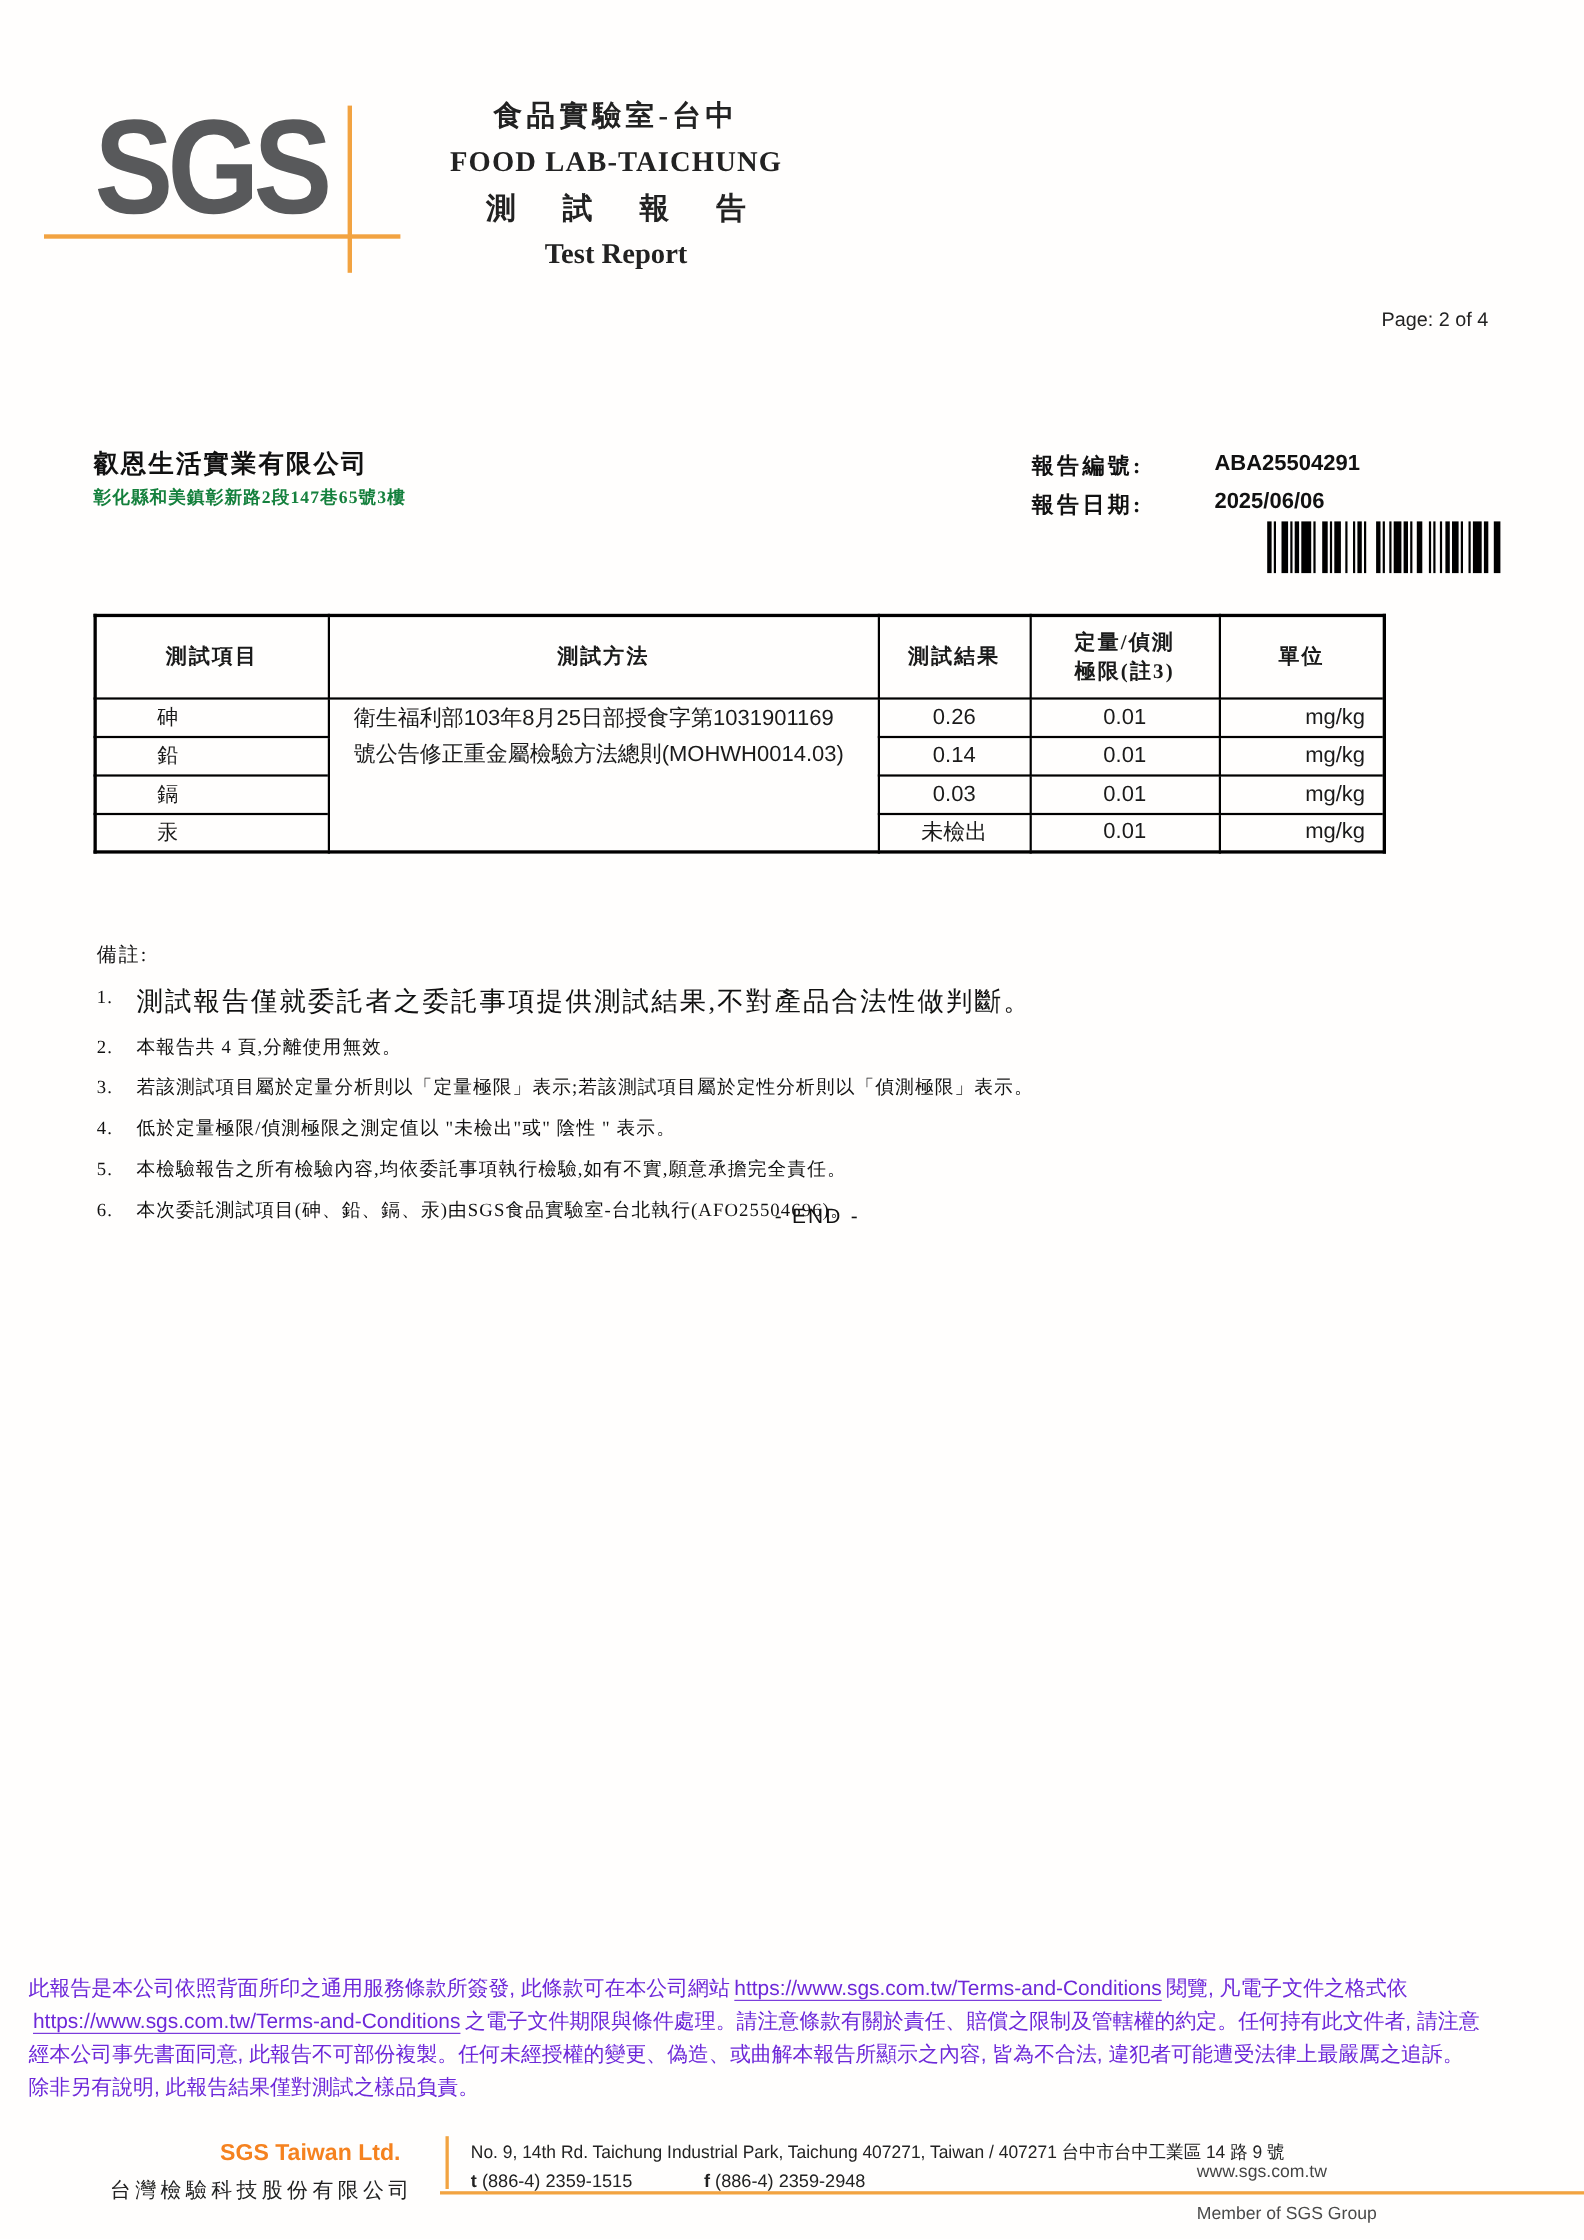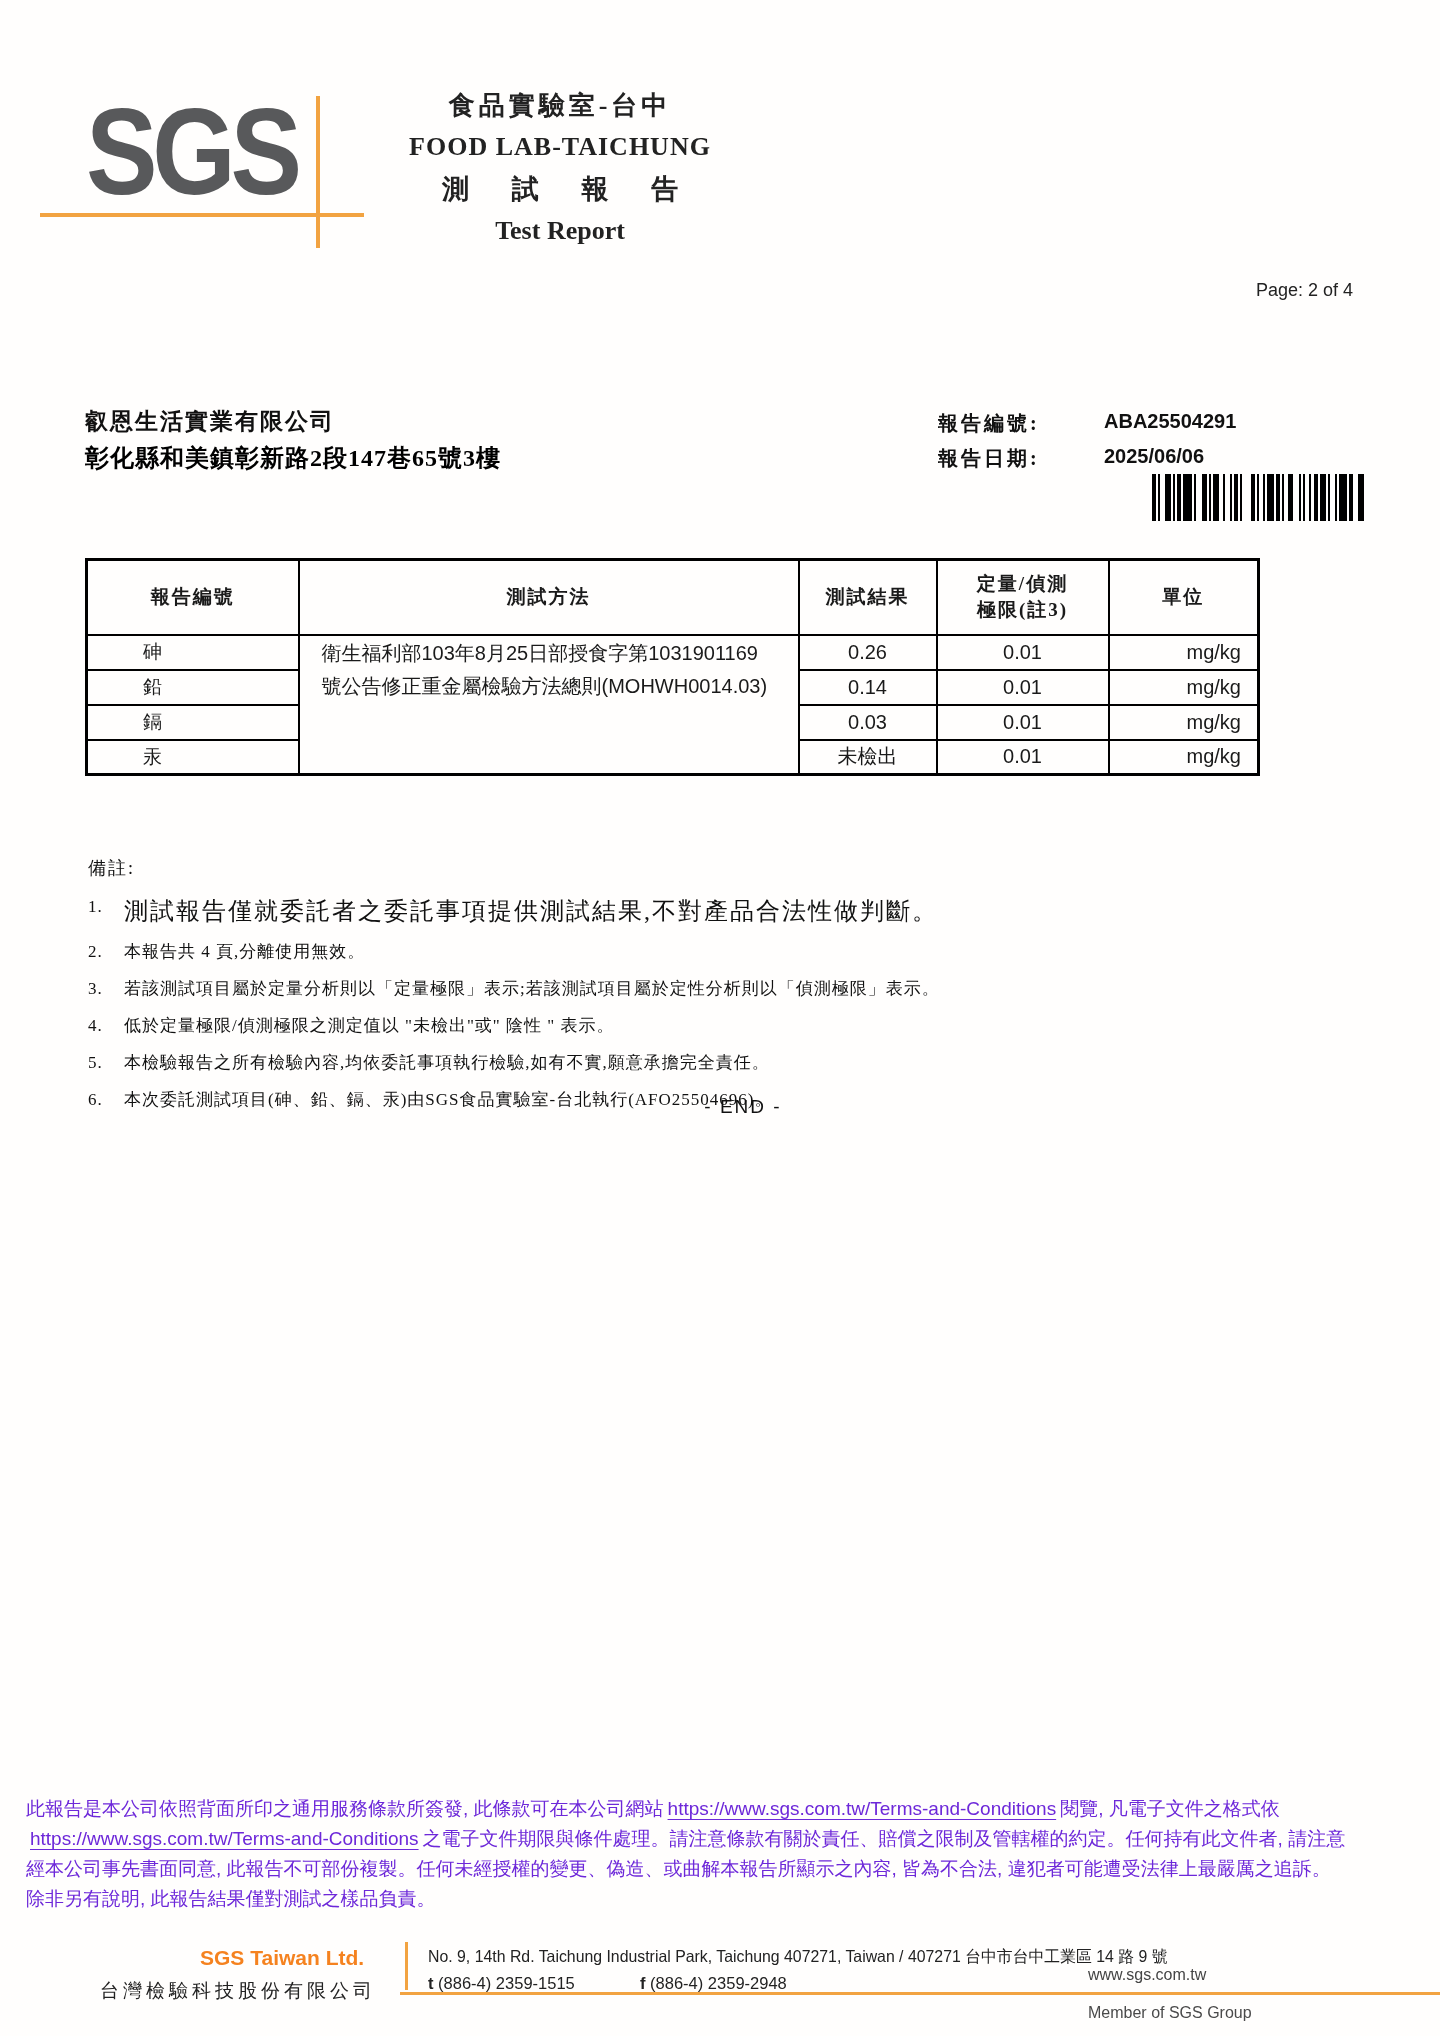--- a/index.html
+++ b/index.html
@@ -21,21 +21,21 @@
   .t-en1 { font-size:26px; letter-spacing:1px; }
   .t-zh2 { font-size:27px; letter-spacing:18px; padding-left:18px;text-align:center; }
   .t-en2 { font-size:26px; }
 
   .page-info { position:absolute; left:1256px; top:280px; font-size:18px; color:#222; }
 
   
   .client-name { position:absolute; left:85px; top:406px; font-family:"Liberation Serif","DejaVu Serif",serif;
     font-weight:bold; font-size:23px; letter-spacing:2px; color:#111; }
   .client-addr { position:absolute; left:85px; top:442px; font-family:"Liberation Serif","DejaVu Serif",serif;
-    font-weight:bold; font-size:24px; letter-spacing:1px; color:#000000; }
+    font-weight:bold; font-size:16px; letter-spacing:1px; color:#15803d; }
   .meta-label { position:absolute; left:938px; font-family:"Liberation Serif","DejaVu Serif",serif;
     font-weight:bold; font-size:20px; letter-spacing:3px; color:#111; }
   .meta-value { position:absolute; left:1104px; font-weight:bold; font-size:20px; color:#111; }
   .m1 { top:410px; } .m2 { top:445px; }
   .barcode { position:absolute; left:1152px; top:474px; width:212px; height:47px; display:flex; }
   .barcode span { height:100%; }
 
   
   .result-table { position:absolute; left:85px; top:558px; border-collapse:collapse;
     border:3px solid #000; table-layout:fixed; }
@@ -170,21 +170,21 @@
       <span style="flex-grow: 4; background: rgb(0, 0, 0);"></span>
       <span style="flex-grow: 1; background: transparent;"></span>
       <span style="flex-grow: 2; background: rgb(0, 0, 0);"></span>
       <span style="flex-grow: 2; background: transparent;"></span>
       <span style="flex-grow: 3; background: rgb(0, 0, 0);"></span>
     </div>
 
   <table class="result-table">
     <tbody>
         <tr>
-      <th class="col-item">報告編號</th>
+      <th class="col-item">測試項目</th>
       <th class="col-method">測試方法</th>
       <th class="col-result">測試結果</th>
       <th class="col-limit">
         <div>定量/偵測</div>
         <div>極限(註3)</div>
       </th>
       <th class="col-unit">單位</th>
     </tr>
     <tr>
       <td class="item">砷</td>

